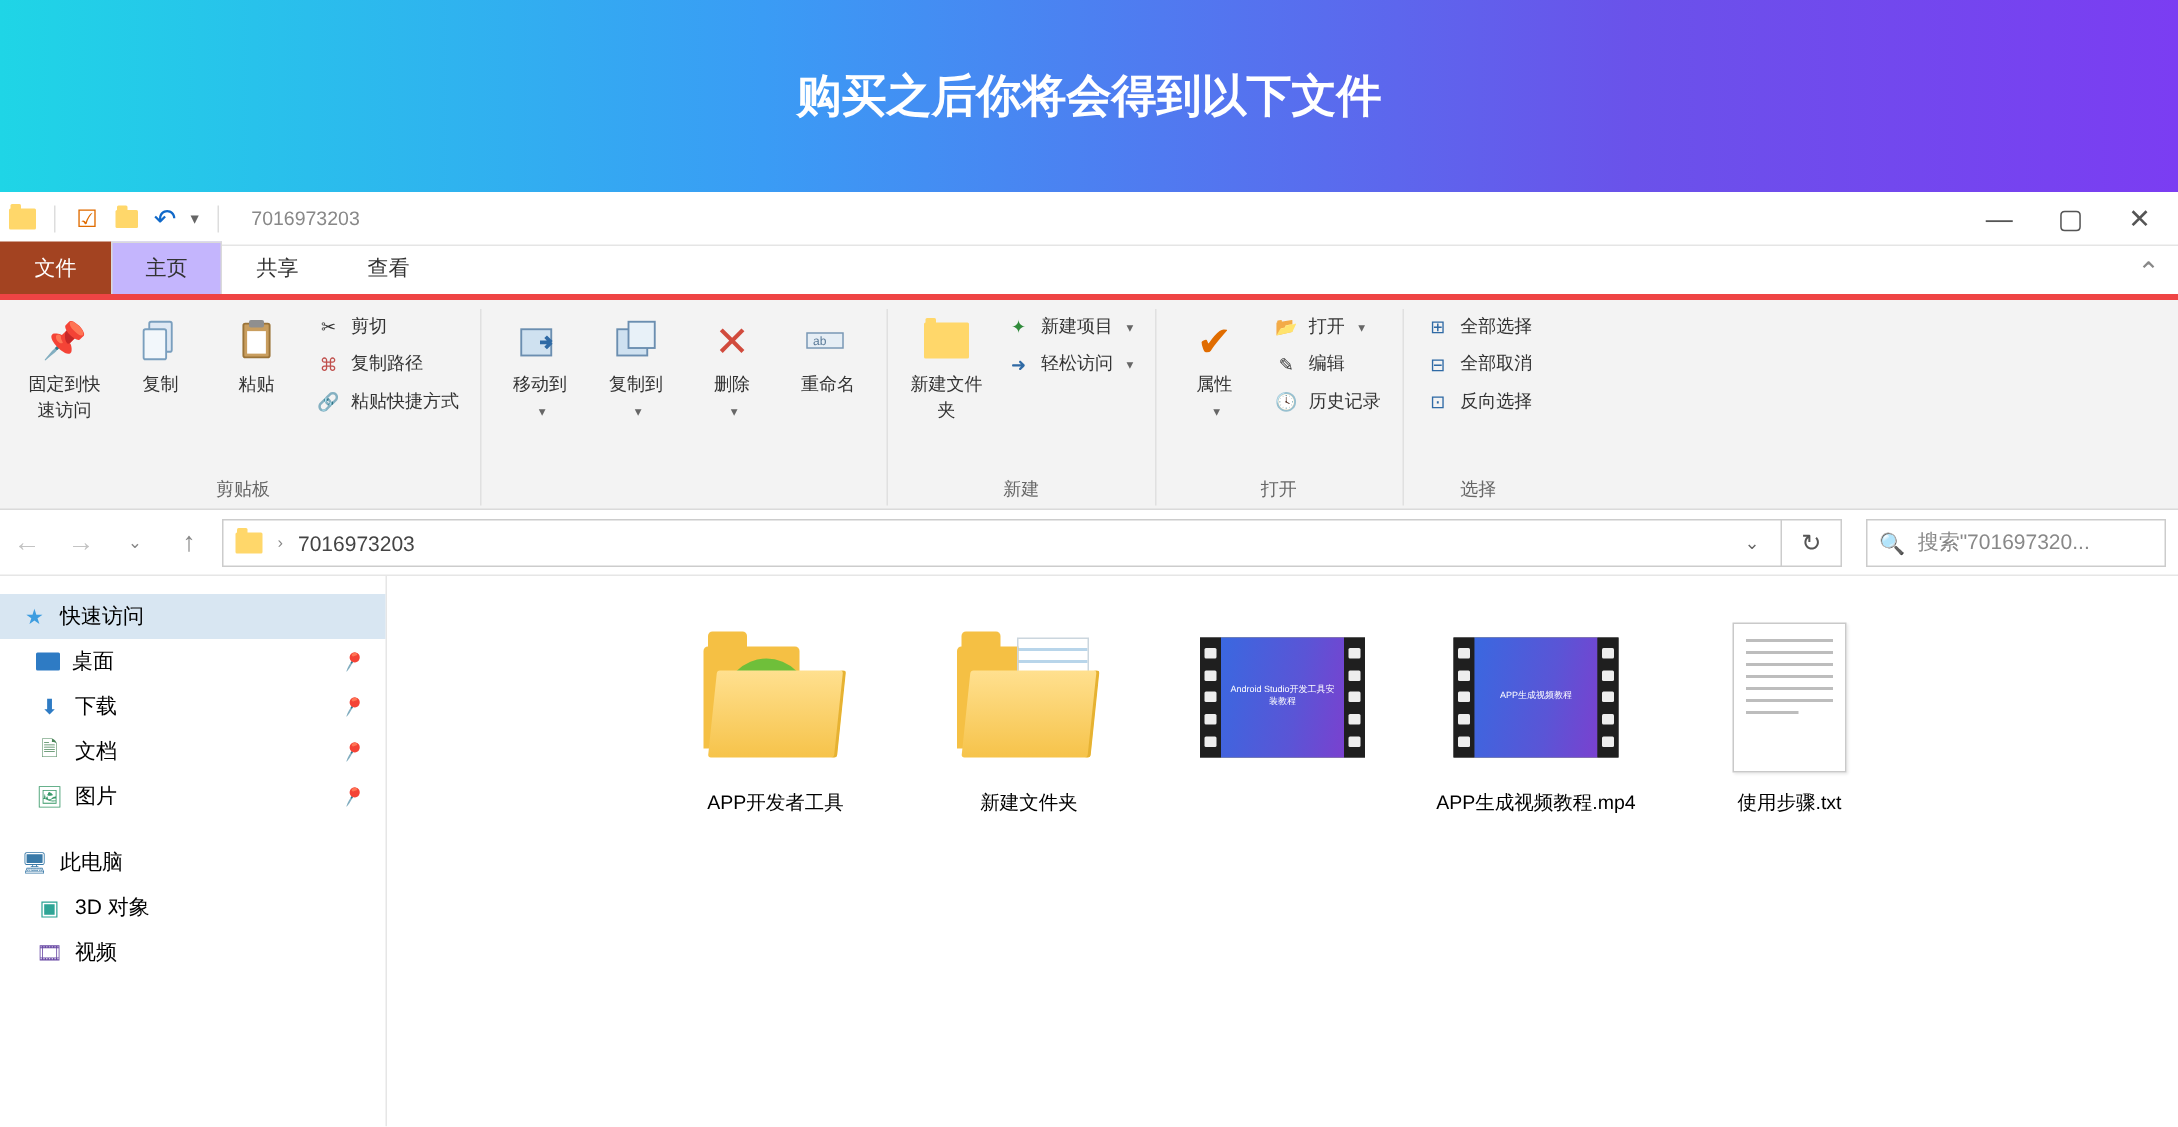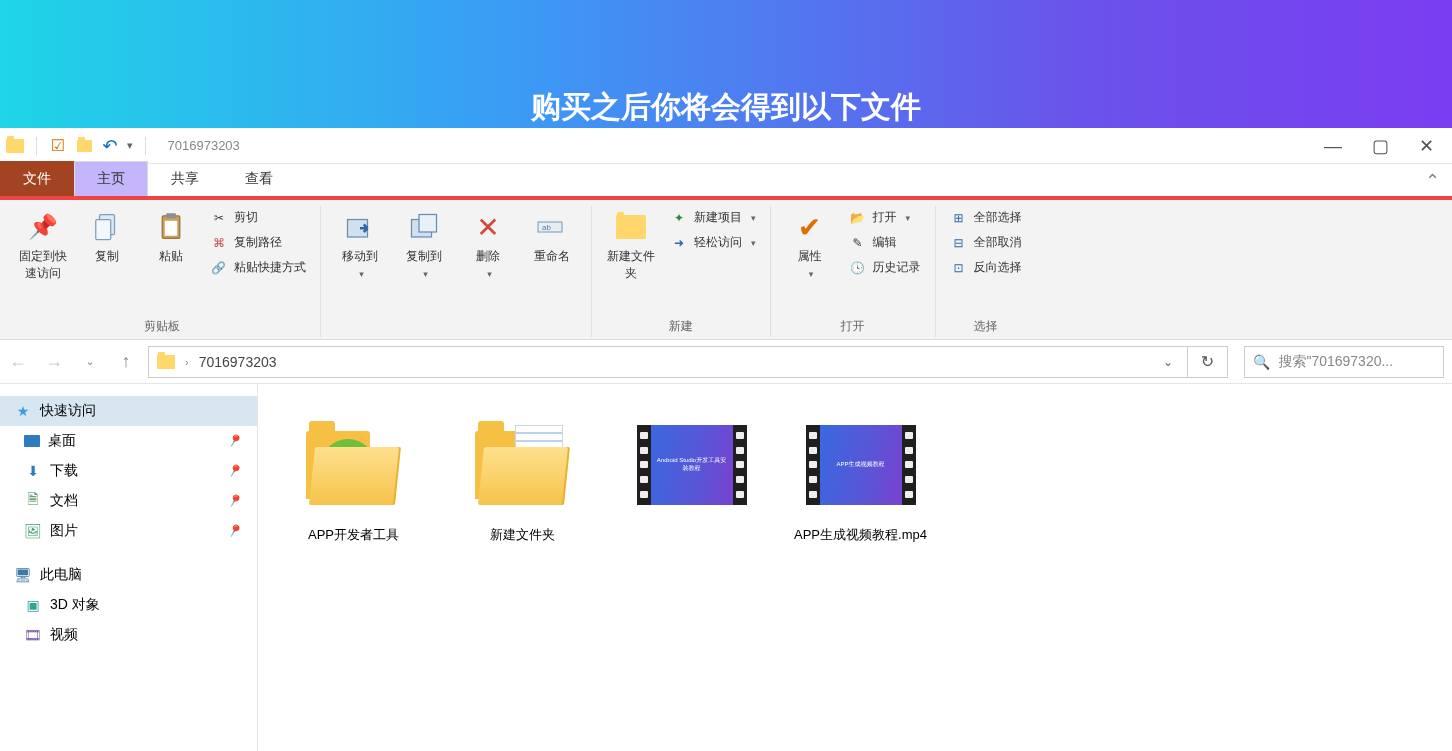--- a/index.html
+++ b/index.html
@@ -2,21 +2,21 @@
 <html><head>
 <meta charset="utf-8">
 <style>
 * { margin: 0; padding: 0; box-sizing: border-box; font-family: "Microsoft YaHei", "Segoe UI", Arial, sans-serif; }
 body { background: #fff; width: 1452px; height: 751px; overflow: hidden; }
 
 
 .banner {
   height: 128px;
   background: linear-gradient(90deg, #1fd5e6 0%, #3a9cf5 35%, #6a52ea 75%, #7b3df2 100%);
-  display: flex; align-items: flex-end; justify-content: center;
+  display: flex; align-items: center; justify-content: center;
   color: #fff; font-size: 30px; font-weight: 600;
 }
 
 
 .titlebar {
   height: 36px; display: flex; align-items: center;
   background: #fff; border-bottom: 1px solid #e5e5e5;
   padding: 0 6px; font-size: 13px; color: #444;
 }
 .titlebar .tb-left { display: flex; align-items: center; gap: 8px; }
@@ -60,21 +60,21 @@
 
 .main { display: flex; height: calc(751px - 128px - 36px - 36px - 140px - 44px); }
 .sidebar { width: 258px; border-right: 1px solid #e6e6e6; padding-top: 12px; font-size: 14px; }
 .side-item { display: flex; align-items: center; gap: 8px; padding: 6px 12px 6px 24px; cursor: pointer; position: relative; }
 .side-item.selected { background: #d8e6f2; }
 .side-item .pin { position: absolute; right: 14px; color: #6b8299; font-size: 13px; transform: rotate(30deg); }
 .side-item .icon { width: 18px; height: 18px; display: inline-flex; align-items: center; justify-content: center; }
 .side-group-top { padding-left: 14px; }
 
 
-.filegrid { flex: 1; padding: 22px 18px; display: flex; flex-wrap: wrap; align-content: flex-start; gap: 0 14px; }
+.filegrid { flex: 1; padding: 22px 18px; display: flex; flex-wrap: wrap; align-content: flex-start; gap: 0 14px; justify-content: center; }
 .file-item { width: 155px; display: flex; flex-direction: column; align-items: center; text-align: center; font-size: 13px; cursor: pointer; padding: 4px; }
 .file-thumb { width: 110px; height: 110px; display: flex; align-items: center; justify-content: center; margin-bottom: 6px; }
 .file-name { line-height: 1.35; word-break: break-all; }
 
 
 .bigfolder { position: relative; width: 96px; height: 80px; }
 .bigfolder .back { position: absolute; left: 0; top: 6px; width: 64px; height: 68px; background: #f5c044; border-radius: 3px 3px 0 0; }
 .bigfolder .back::before { content: ""; position: absolute; top: -10px; left: 3px; width: 26px; height: 12px; background: #f5c044; border-radius: 3px 3px 0 0; }
 .bigfolder .papers { position: absolute; right: 8px; top: 0; width: 48px; height: 66px; background: repeating-linear-gradient(#fff 0 6px, #b8d5ea 6px 8px); border: 1px solid #cbd6de; }
 .bigfolder .front { position: absolute; left: 6px; bottom: 0; width: 86px; height: 58px; background: linear-gradient(#ffe08f, #f6c34a); border-radius: 2px; transform: skewX(-6deg); box-shadow: -2px 0 0 #e6b232 inset; }
@@ -403,14 +403,28 @@
               <div></div>
               <div></div>
               <div></div>
               <div></div>
               <div></div>
             </div>
           </div>
         </div>
       <div class="file-name">APP生成视频教程.mp4</div>
     </div>
+    <div class="file-item">
+      <div class="file-thumb">
+          <div class="txtfile">
+            <div class="line"></div>
+            <div class="line"></div>
+            <div class="line"></div>
+            <div class="line"></div>
+            <div class="line"></div>
+            <div class="line"></div>
+            <div class="line short"></div>
+          </div>
+        </div>
+      <div class="file-name">使用步骤.txt</div>
+    </div>
   </div>
 </div>
 
 </body></html>

